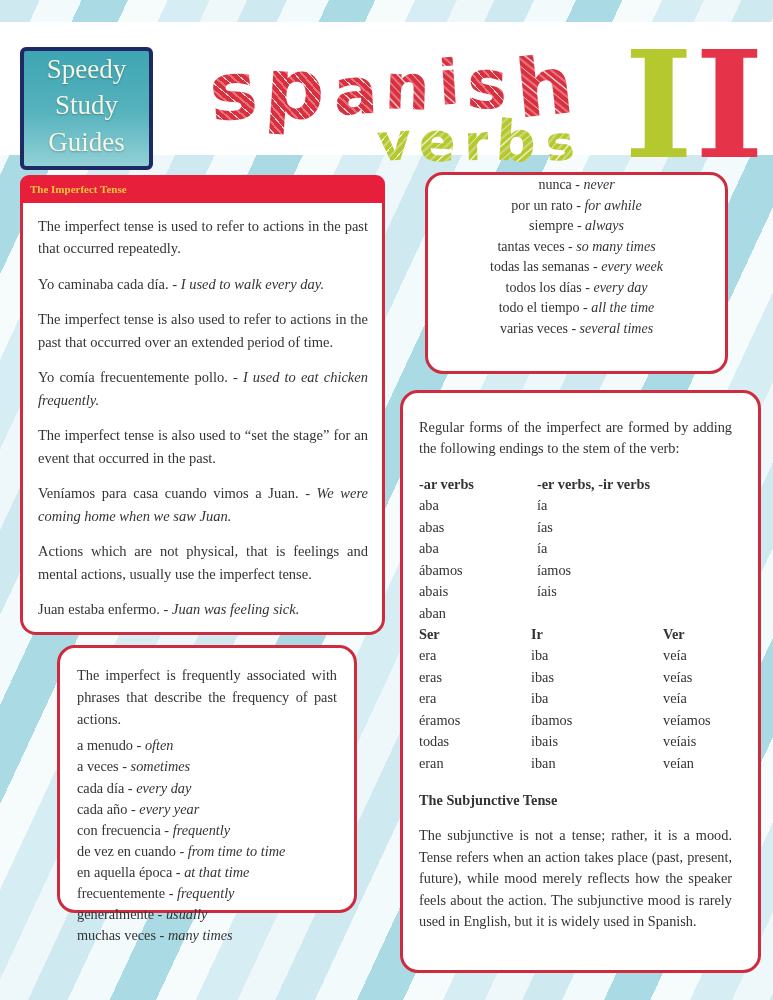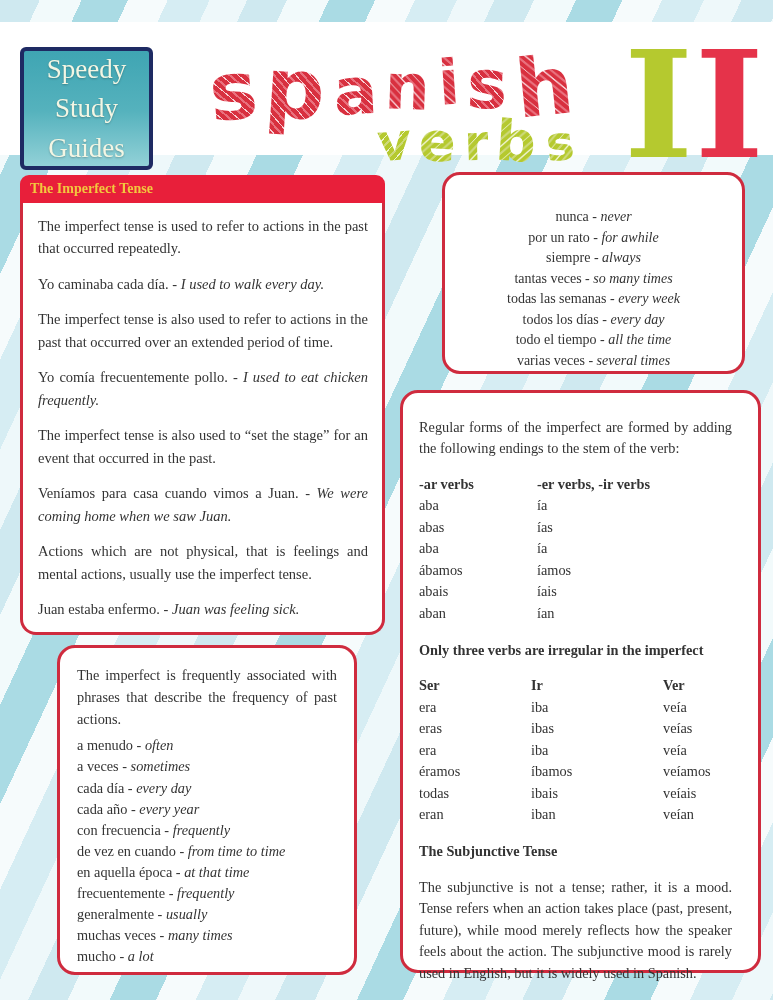--- a/index.html
+++ b/index.html
@@ -6,21 +6,21 @@
   .page{position:relative;width:773px;height:1000px;overflow:hidden;
     font-family:"Liberation Serif", serif;color:#333;
     background:repeating-linear-gradient(115deg,
       #cfe9f0 0 36px,#f2fafb 36px 74px,#aadbe4 74px 116px,
       #f6fbfc 116px 152px,#d6edf3 152px 190px,#eef8fa 190px 224px);}
   
   .header-band{position:absolute;left:0;top:22px;width:773px;height:133px;background:#ffffff;}
   .logo{position:absolute;left:20px;top:25px;width:125px;height:115px;
     border:4px solid #1e2a63;border-radius:6px;
     background:linear-gradient(#3fa5b3,#55b2bd 52%,#92d1d7);
-    display:flex;flex-direction:column;justify-content:space-between;align-items:center;
+    display:flex;flex-direction:column;justify-content:flex-start;align-items:center;
     font-family:"Liberation Serif",serif;color:#f3f6e4;font-size:27px;line-height:1.35;
     text-shadow:0 1px 2px rgba(0,0,0,.25);}
   .title-spanish{position:absolute;left:160px;top:20px;width:462px;height:96px;
     display:flex;justify-content:center;align-items:flex-start;
     font-family:"DejaVu Sans",sans-serif;font-weight:bold;font-size:72px;}
   .title-verbs{position:absolute;left:325px;top:86px;width:300px;height:66px;
     display:flex;justify-content:center;align-items:flex-start;
     font-family:"DejaVu Sans",sans-serif;font-weight:bold;font-size:52px;}
   .doodle-letter{display:inline-block;margin:0 4px;}
   .red-doodle{color:#d8303f;}
@@ -44,39 +44,39 @@
   .title-verbs .doodle-letter:nth-child(4){transform:rotate(4deg) translateY(1px);font-size:1.08em;}
   .title-verbs .doodle-letter:nth-child(5){transform:rotate(-5deg) translateY(8px);font-size:.92em;}
   .numeral{position:absolute;left:624px;top:18px;width:140px;height:132px;
     font-family:"DejaVu Serif",serif;font-weight:bold;font-size:148px;line-height:.88;
     display:flex;justify-content:space-between;}
   .num-green{color:#b5c92f;}
   .num-red{color:#e5334a;}
   
   .imperfect-box{position:absolute;left:20px;top:175px;width:365px;height:457px;}
   .imperfect-title{height:28px;background:#e81f3a;border-radius:9px 9px 0 0;
-    color:#f2c83e;font-weight:bold;font-size:14px;line-height:28px;padding-left:10px;
+    color:#f2c83e;font-weight:bold;font-size:11px;line-height:28px;padding-left:10px;
     font-family:"Liberation Serif",serif;}
   .imperfect-body{height:401px;background:#fff;border:3px solid #cf2b3e;border-top:none;
     border-radius:0 0 16px 16px;padding:12px 14px 16px 15px;
     font-size:14.5px;line-height:1.55;text-align:justify;}
   .imperfect-body .pair-line{margin-bottom:13px;}
   .round-box{position:absolute;background:#fff;border:3px solid #cf2b3e;border-radius:18px;}
-  .time-box{left:442px;top:172px;width:297px;height:196px;
-    display:flex;flex-direction:column;justify-content:flex-end;
+  .time-box{left:425px;top:172px;width:297px;height:196px;
+    display:flex;flex-direction:column;justify-content:flex-start;
     font-size:14px;line-height:1.465;text-align:center;}
   .grammar-box{left:400px;top:390px;width:361px;height:583px;
     padding:24px 26px 18px 16px;box-sizing:border-box;font-size:14.3px;line-height:1.5;}
   .grammar-box .para{text-align:justify;margin:0 0 14px 0;}
   .grammar-box .bold-heading{font-weight:bold;margin:16px 0 14px 0;}
   .verb-table{display:grid;row-gap:0;}
   .endings-table{grid-template-columns:118px auto;}
   .irregular-table{grid-template-columns:112px 132px auto;}
   .verb-table .th{font-weight:bold;}
-  .freq-box{left:57px;top:645px;width:300px;height:330px;
+  .freq-box{left:57px;top:645px;width:300px;height:268px;
     padding:16px 17px 10px 17px;box-sizing:border-box;font-size:14.3px;}
   .freq-box .intro{text-align:justify;line-height:1.55;margin-bottom:5px;}
   .freq-box .pairs{text-align:left;line-height:1.47;}
 </style>
 </head>
 <body>
 
 <div class="page">
 
   <div class="header-band">
@@ -143,23 +143,21 @@
         <div class="td">ía</div>
         <div class="td">abas</div>
         <div class="td">ías</div>
         <div class="td">aba</div>
         <div class="td">ía</div>
         <div class="td">ábamos</div>
         <div class="td">íamos</div>
         <div class="td">abais</div>
         <div class="td">íais</div>
         <div class="td">aban</div>
-        <div class="td">ían</div>
       </div>
-    <div class="bold-heading">Only three verbs are irregular in the imperfect</div>
     <div class="verb-table irregular-table">
         <div class="th">Ser</div>
         <div class="th">Ir</div>
         <div class="th">Ver</div>
         <div class="td">era</div>
         <div class="td">iba</div>
         <div class="td">veía</div>
         <div class="td">eras</div>
         <div class="td">ibas</div>
         <div class="td">veías</div>
@@ -186,17 +184,16 @@
         <div class="pair-line"><span>a menudo - </span><i>often</i></div>
         <div class="pair-line"><span>a veces - </span><i>sometimes</i></div>
         <div class="pair-line"><span>cada día - </span><i>every day</i></div>
         <div class="pair-line"><span>cada año - </span><i>every year</i></div>
         <div class="pair-line"><span>con frecuencia - </span><i>frequently</i></div>
         <div class="pair-line"><span>de vez en cuando - </span><i>from time to time</i></div>
         <div class="pair-line"><span>en aquella época - </span><i>at that time</i></div>
         <div class="pair-line"><span>frecuentemente - </span><i>frequently</i></div>
         <div class="pair-line"><span>generalmente - </span><i>usually</i></div>
         <div class="pair-line"><span>muchas veces - </span><i>many times</i></div>
-        <div class="pair-line"><span>mucho - </span><i>a lot</i></div>
       </div>
   </div>
 
 </div>
 
 </body></html>

